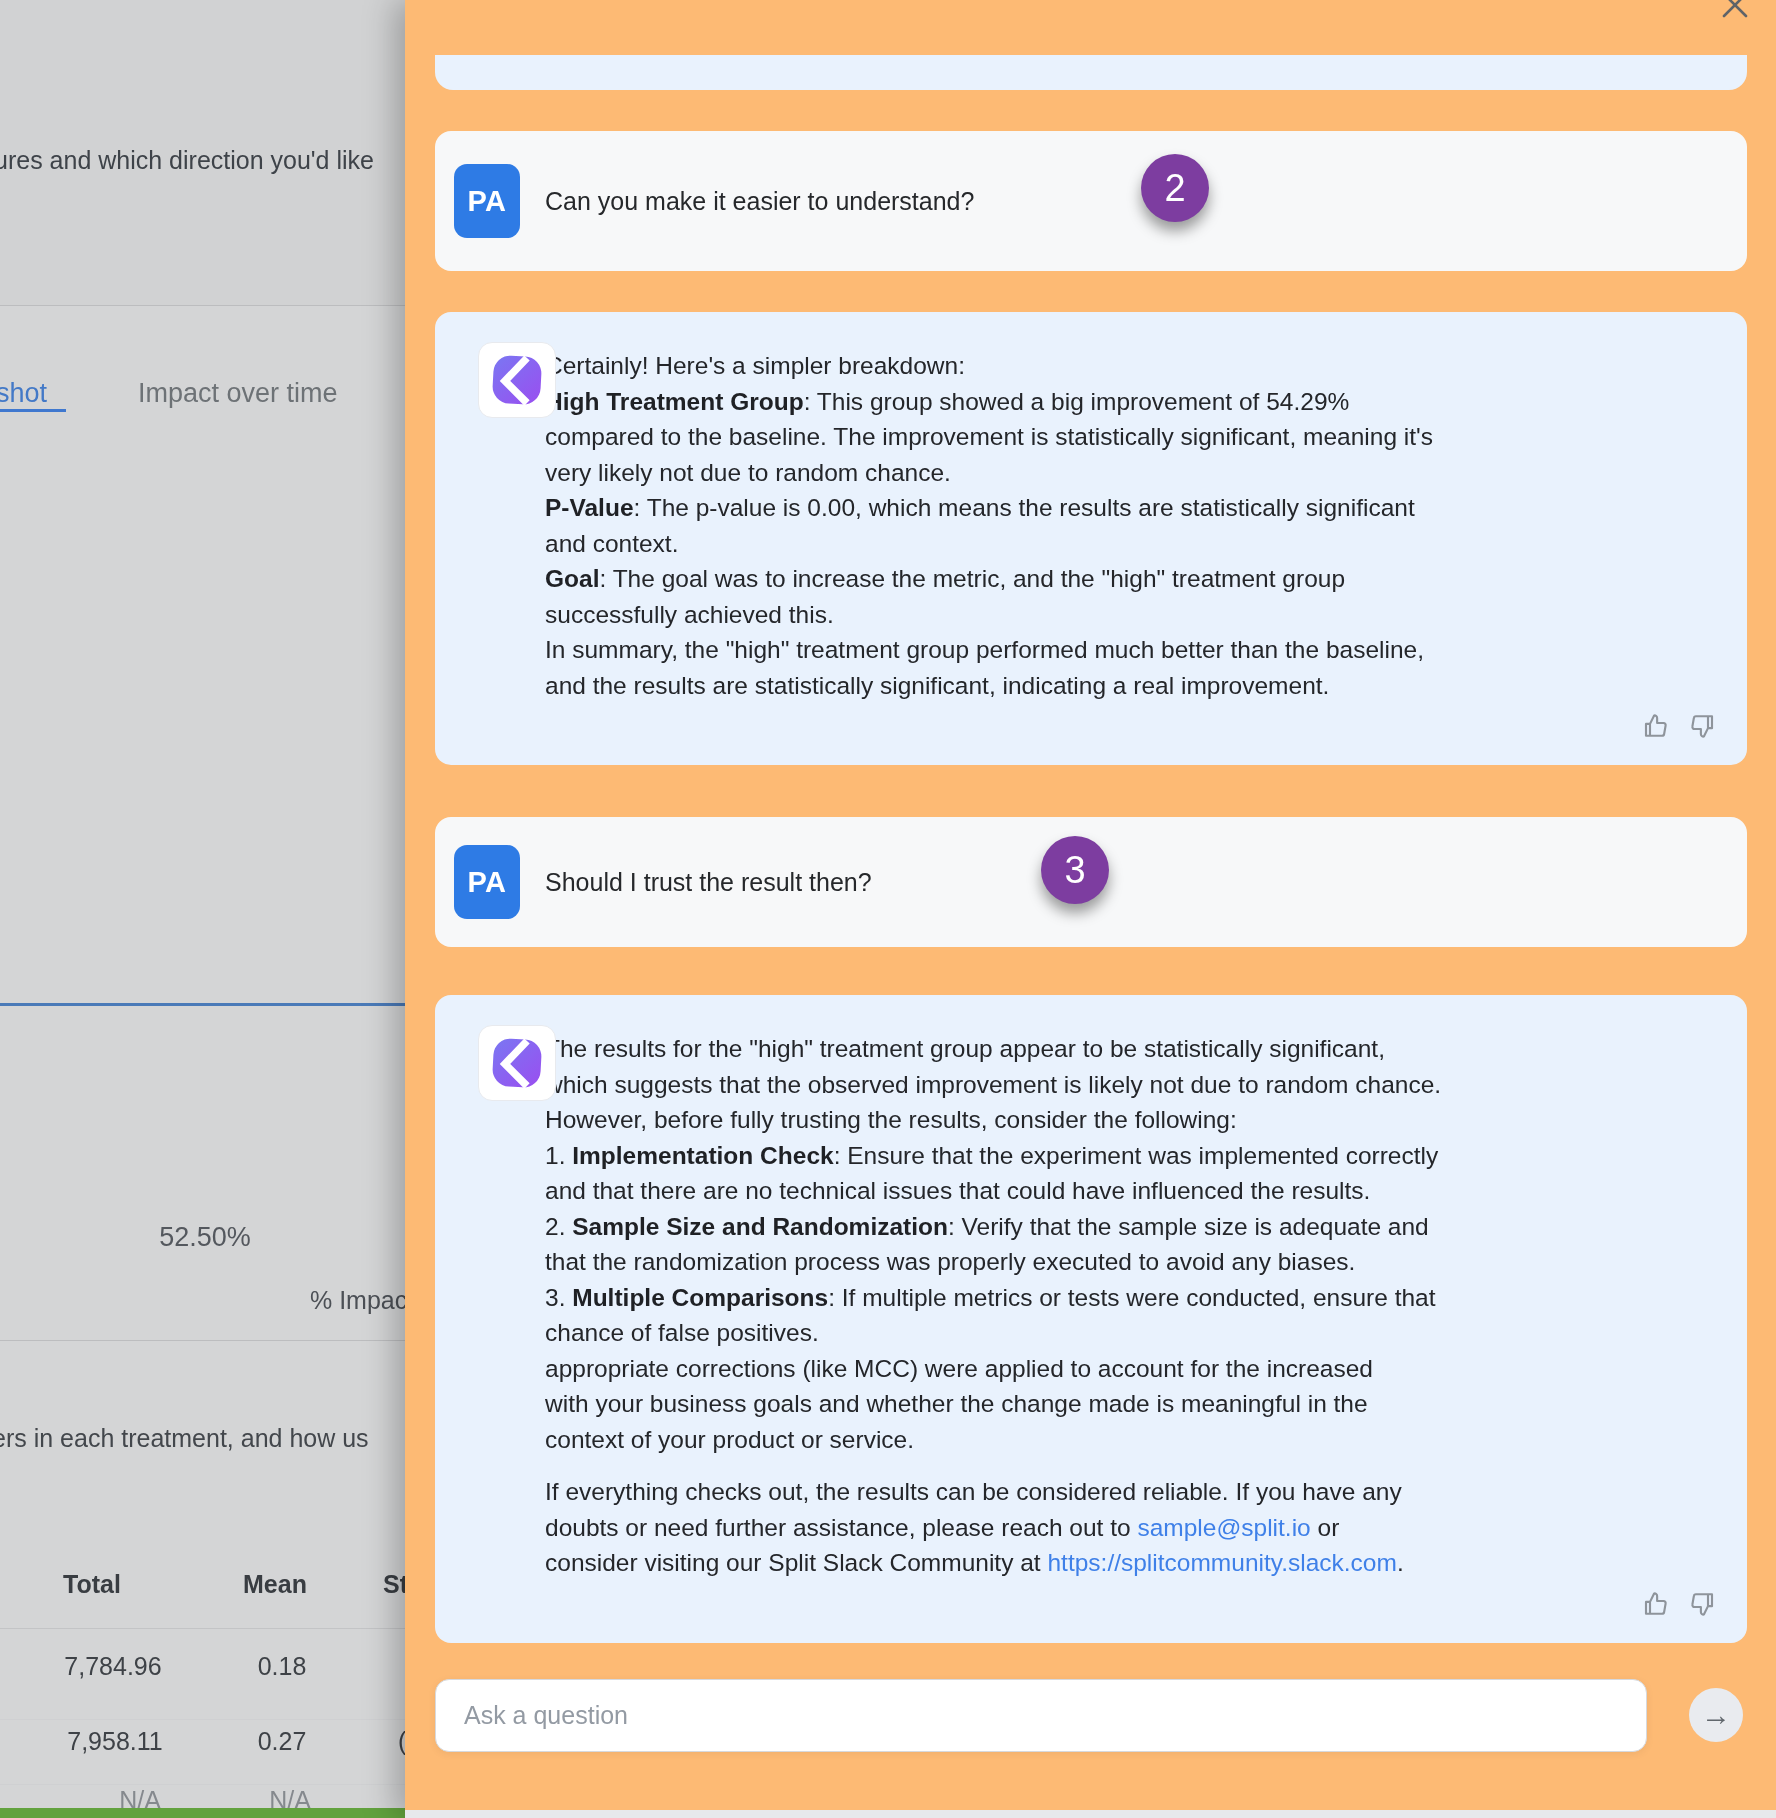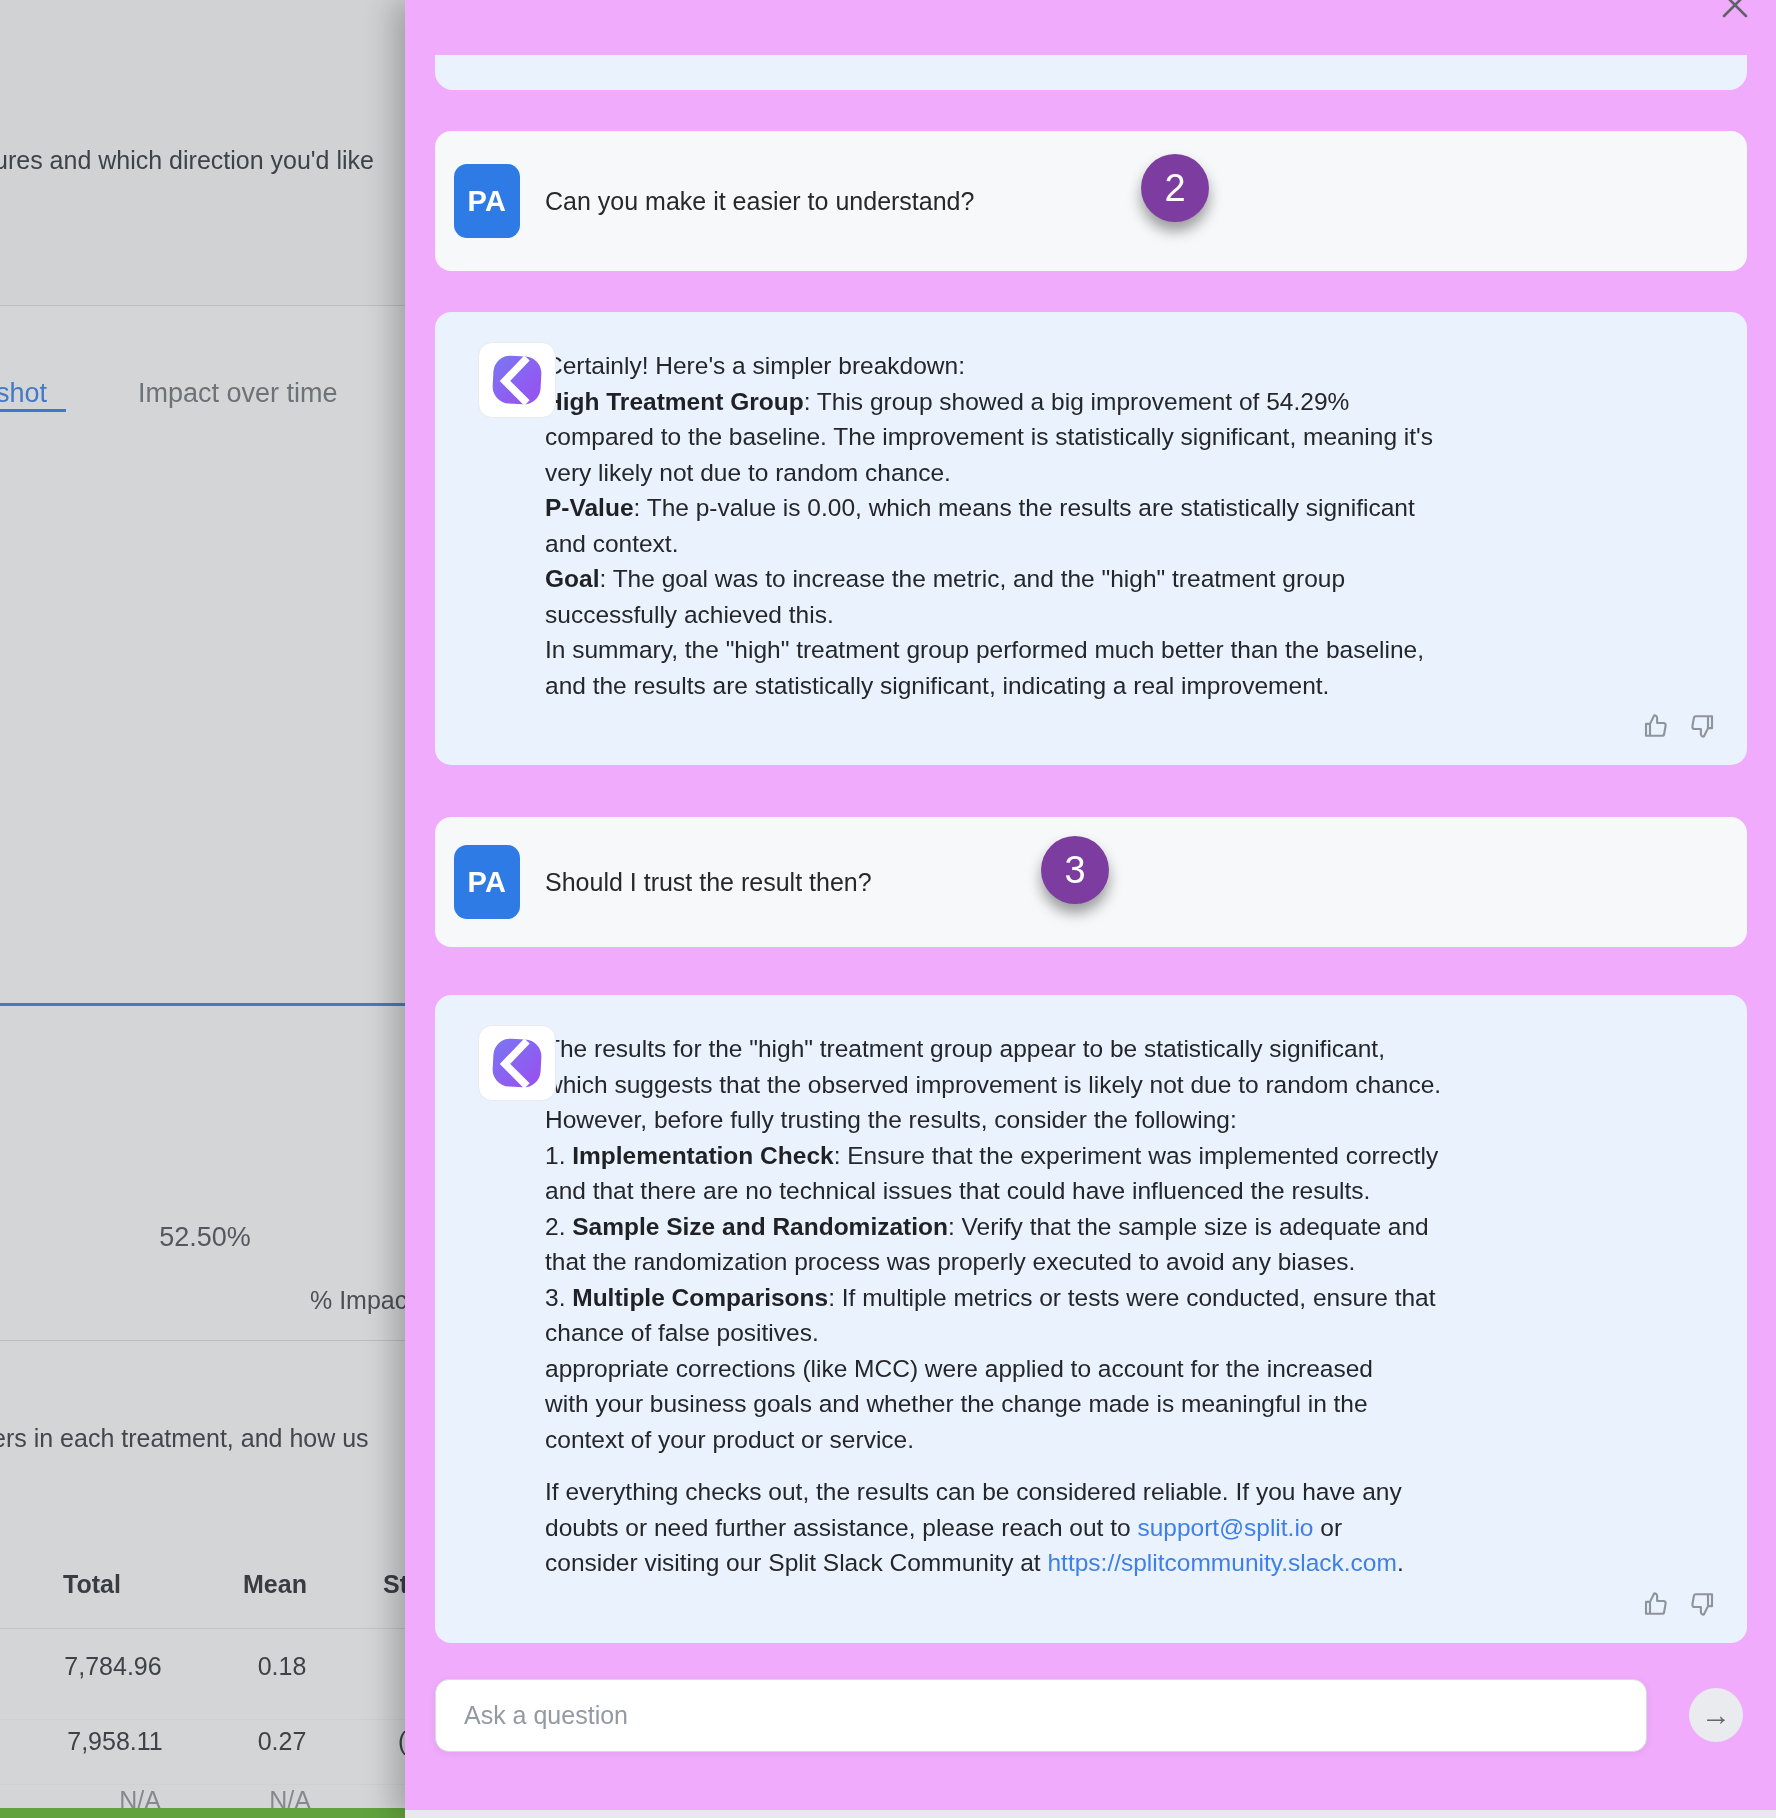--- a/index.html
+++ b/index.html
@@ -18,21 +18,21 @@
   .tab-underline { position:absolute; height:3px; background:#3f78cf; }
   .bg-blueline { position:absolute; left:0; width:405px; height:3px; background:#4a7ab8; }
   .bg-center { transform:translateX(-50%); }
   .bg-table-cell { position:absolute; white-space:nowrap; font-size:25px; color:#3e4247; }
   .bg-table-cell.head { font-weight:bold; color:#393d42; }
   .bg-table-cell.muted { color:#85898e; }
   .green-strip { position:absolute; left:0; top:1808px; width:405px; height:10px; background:#62a23e; }
 
   
   #panel { position:absolute; left:405px; top:0; width:1371px; height:1818px;
-    background:#f0abfc; box-shadow:-10px 0 30px rgba(0,0,0,.25); overflow:hidden; }
+    background:#fdba74; box-shadow:-10px 0 30px rgba(0,0,0,.25); overflow:hidden; }
   #panel-content { position:relative; width:1312px; margin-left:30px; }
   #close-btn { position:absolute; top:-12px; right:24px; width:34px; height:34px;
     cursor:pointer; z-index:5; }
   .prev-fragment { margin-top:55px; height:35px; background:#e9f2fd;
     border-radius:0 0 18px 18px; }
 
   .msg { position:relative; border-radius:16px; }
   .msg.user { background:#f7f8f9; height:140px; display:flex; align-items:center;
     padding-left:19px; }
   .msg.m2 { height:130px; }
@@ -193,21 +193,21 @@
             <div class="line"><span>and that there are no technical issues that could have influenced the results.</span></div>
             <div class="line"><span>2. </span><b>Sample Size and Randomization</b><span>: Verify that the sample size is adequate and</span></div>
             <div class="line"><span>that the randomization process was properly executed to avoid any biases.</span></div>
             <div class="line"><span>3. </span><b>Multiple Comparisons</b><span>: If multiple metrics or tests were conducted, ensure that</span></div>
             <div class="line"><span>chance of false positives.</span></div>
             <div class="line"><span>appropriate corrections (like MCC) were applied to account for the increased</span></div>
             <div class="line"><span>with your business goals and whether the change made is meaningful in the</span></div>
             <div class="line"><span>context of your product or service.</span></div>
             <div class="pgap"></div>
             <div class="line"><span>If everything checks out, the results can be considered reliable. If you have any</span></div>
-            <div class="line"><span>doubts or need further assistance, please reach out to </span><span class="link">support@split.io</span><span> or</span></div>
+            <div class="line"><span>doubts or need further assistance, please reach out to </span><span class="link">sample@split.io</span><span> or</span></div>
             <div class="line"><span>consider visiting our Split Slack Community at </span><span class="link">https://splitcommunity.slack.com</span><span>.</span></div>
           </div>
           <div class="feedback">
             <button class="fb-btn">
               <svg viewBox="0 0 24 24">
                 <path d="M7.2 10.3 10.5 3.6c.9-.2 2.4.2 2.4 2v4h5.2c1 0 1.8 1 1.6 2l-1.2 6.8c-.1.8-.8 1.4-1.6 1.4H7.2M7.2 10.3H4v9.5h3.2z" fill="none" stroke="#8e949b" stroke-width="1.7" stroke-linejoin="round"></path>
               </svg>
             </button>
             <button class="fb-btn">
               <svg viewBox="0 0 24 24" style="transform:rotate(180deg)">

